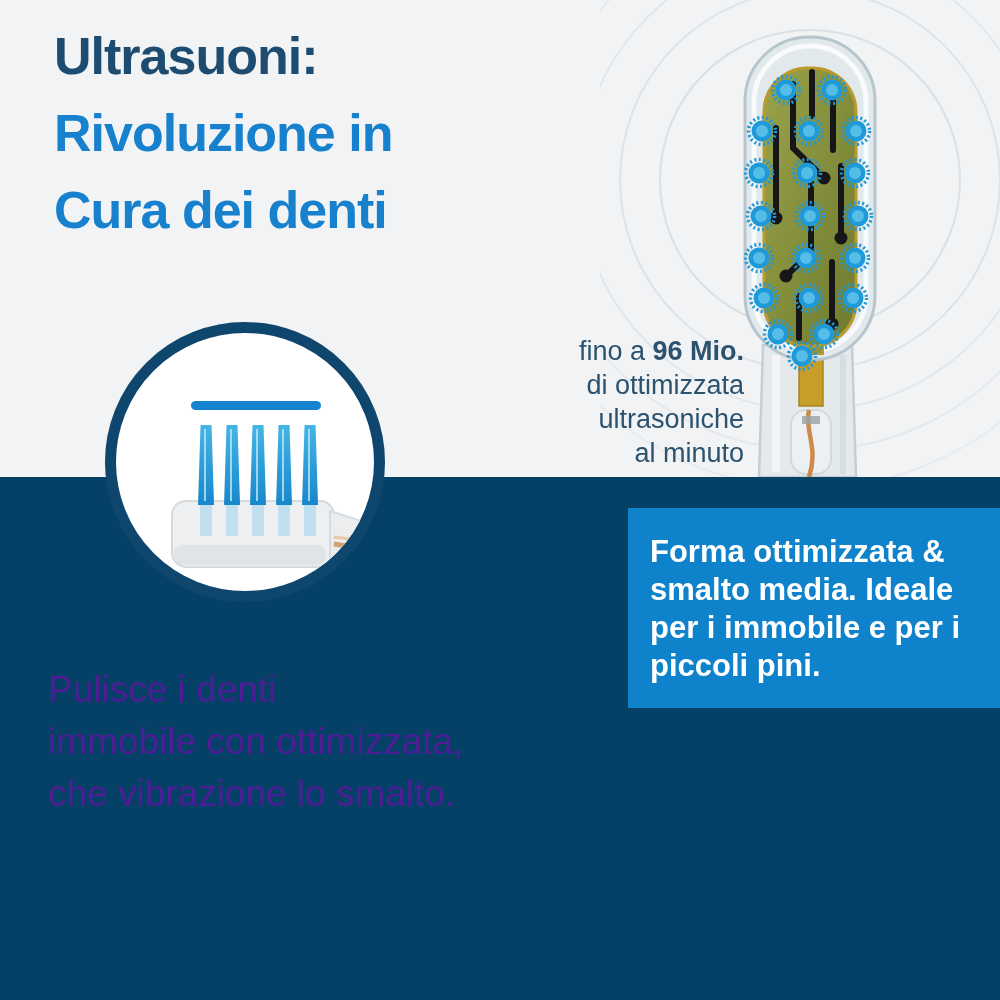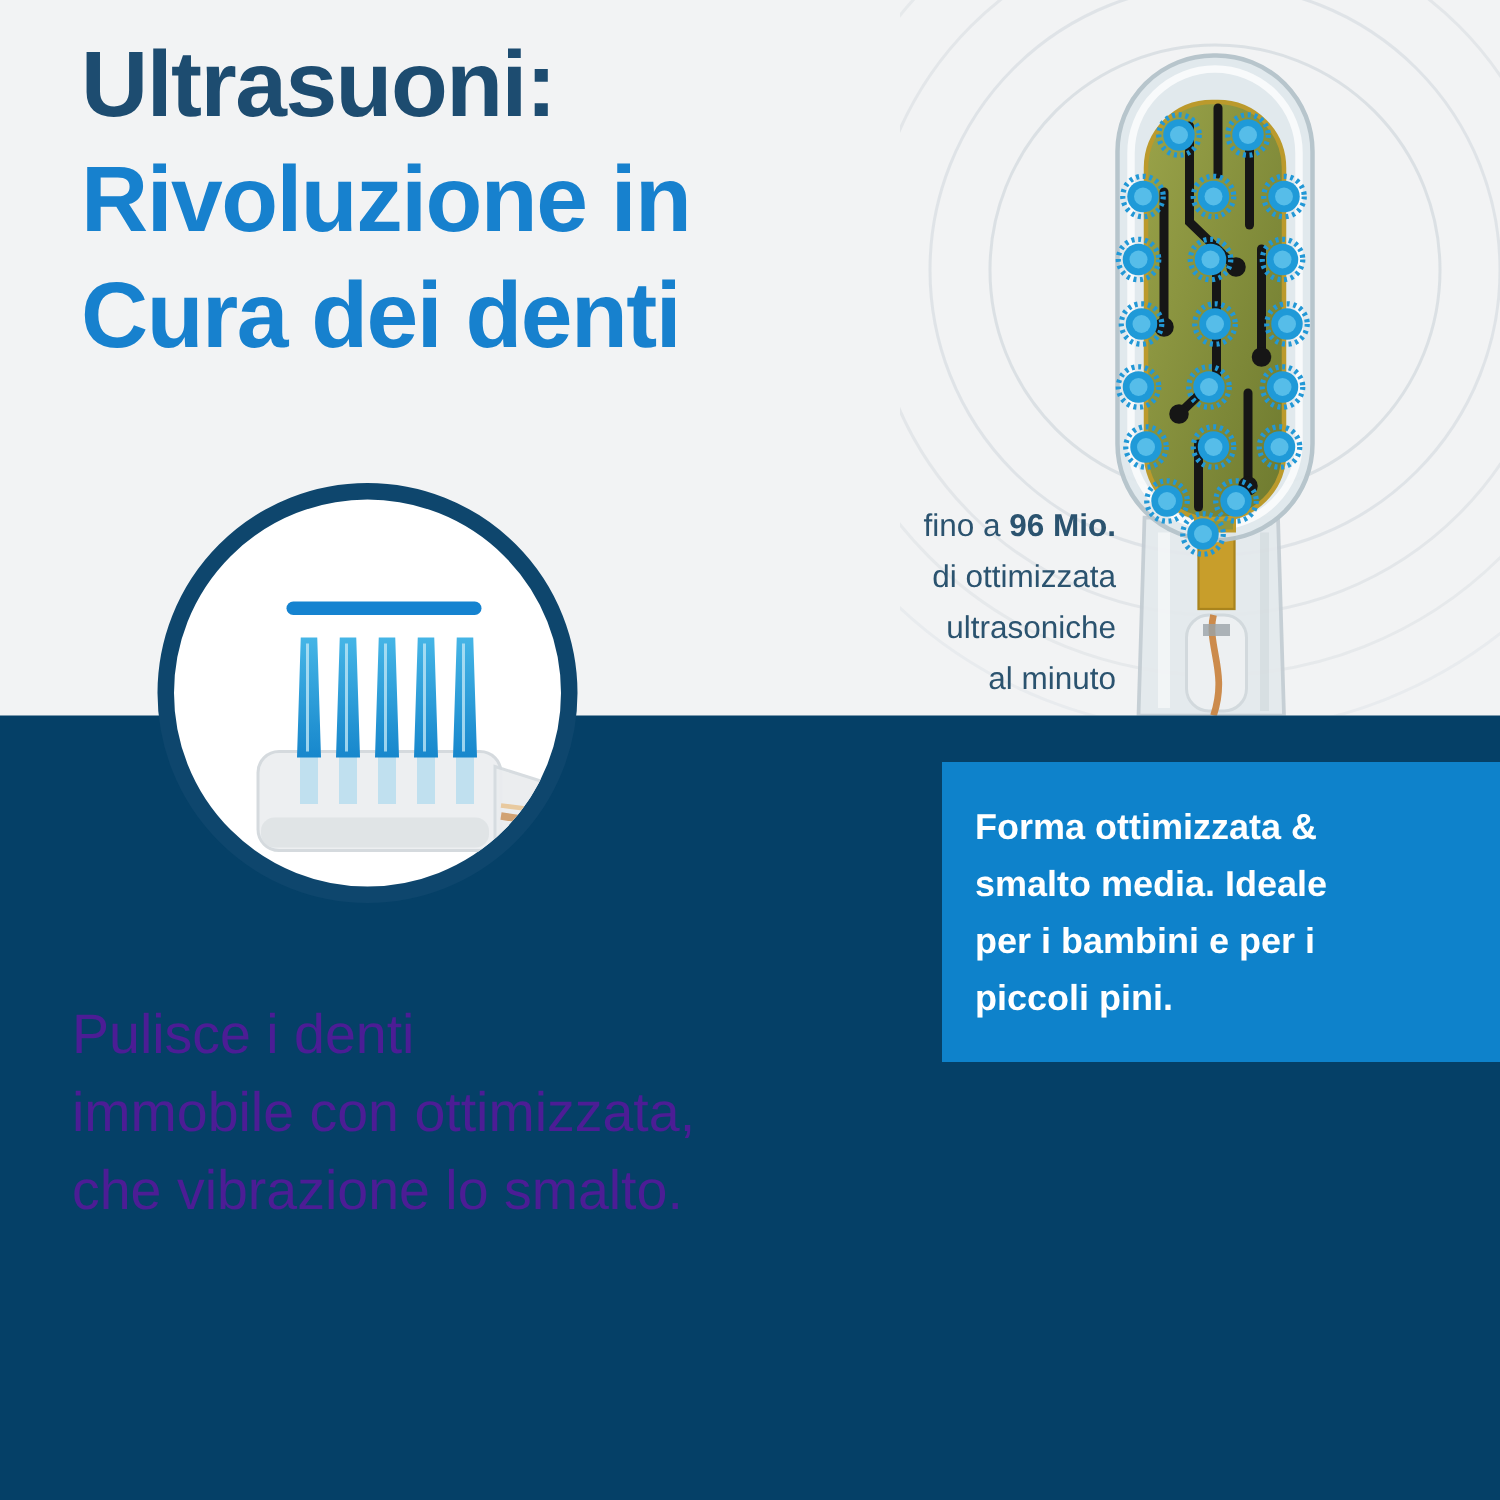--- a/index.html
+++ b/index.html
@@ -3,48 +3,48 @@
 <meta charset="utf-8">
 <style>
   html,body { margin:0; padding:0; }
   .canvas {
     position:relative; width:1000px; height:1000px; overflow:hidden;
     background:#f2f3f4;
     font-family:"Liberation Sans", sans-serif;
   }
   
   .heading { position:absolute; left:54px; top:18px; font-weight:bold;
-             font-size:62px; line-height:77px; letter-spacing:-1px; }
+             font-size:52px; line-height:77px; letter-spacing:-1px; }
   .heading .hl { display:block; }
   .heading .navy { color:#1d4c70; }
   .heading .blue { color:#1781ce; }
 
   
   .brush-photo { position:absolute; left:600px; top:0; }
 
   
   .stat { position:absolute; right:256px; top:334px; text-align:right;
-          font-size:21px; line-height:34px; color:#2b536f; }
+          font-size:27px; line-height:34px; color:#2b536f; }
   .stat .val { font-weight:bold; }
   .stat span { display:inline; }
   .stat .sl { display:block; }
 
   
   .navy-band { position:absolute; left:0; top:477px; width:1000px; height:523px;
                background:#054067; }
 
   
   .inset { position:absolute; left:105px; top:322px; width:258px; height:258px;
            background:#ffffff; border:11px solid #0e466d; border-radius:50%;
            overflow:hidden; }
 
   
   .feature-box { position:absolute; left:628px; top:508px; width:372px; height:200px;
                  background:#0e82cb; color:#ffffff; font-weight:bold;
-                 font-size:24px; line-height:38px; padding:25px 0 0 22px;
+                 font-size:31px; line-height:38px; padding:25px 0 0 22px;
                  box-sizing:border-box; }
   .feature-box .fl { display:block; }
 
   
   .benefit { position:absolute; left:48px; top:664px; color:#4c1d95;
              font-size:37px; line-height:52px; font-weight:500; }
   .benefit .bl { display:block; }
 
   
   .footer-note { position:absolute; left:48px; top:910px; color:#edf2f5;
@@ -187,21 +187,21 @@
         <use href="#bristle" x="142" y="92"></use>
         <use href="#bristle" x="168" y="92"></use>
         <use href="#bristle" x="194" y="92"></use>
       </g>
     </svg>
   </div>
 
   <div class="feature-box">
     <span class="fl">Forma ottimizzata &amp;</span>
     <span class="fl">smalto media. Ideale</span>
-    <span class="fl">per i bambini e per i</span>
+    <span class="fl">per i immobile e per i</span>
     <span class="fl">piccoli pini.</span>
   </div>
 
   <div class="benefit">
     <span class="bl">Pulisce i denti</span>
     <span class="bl">immobile con ottimizzata,</span>
     <span class="bl">che vibrazione lo smalto.</span>
   </div>
 
 

